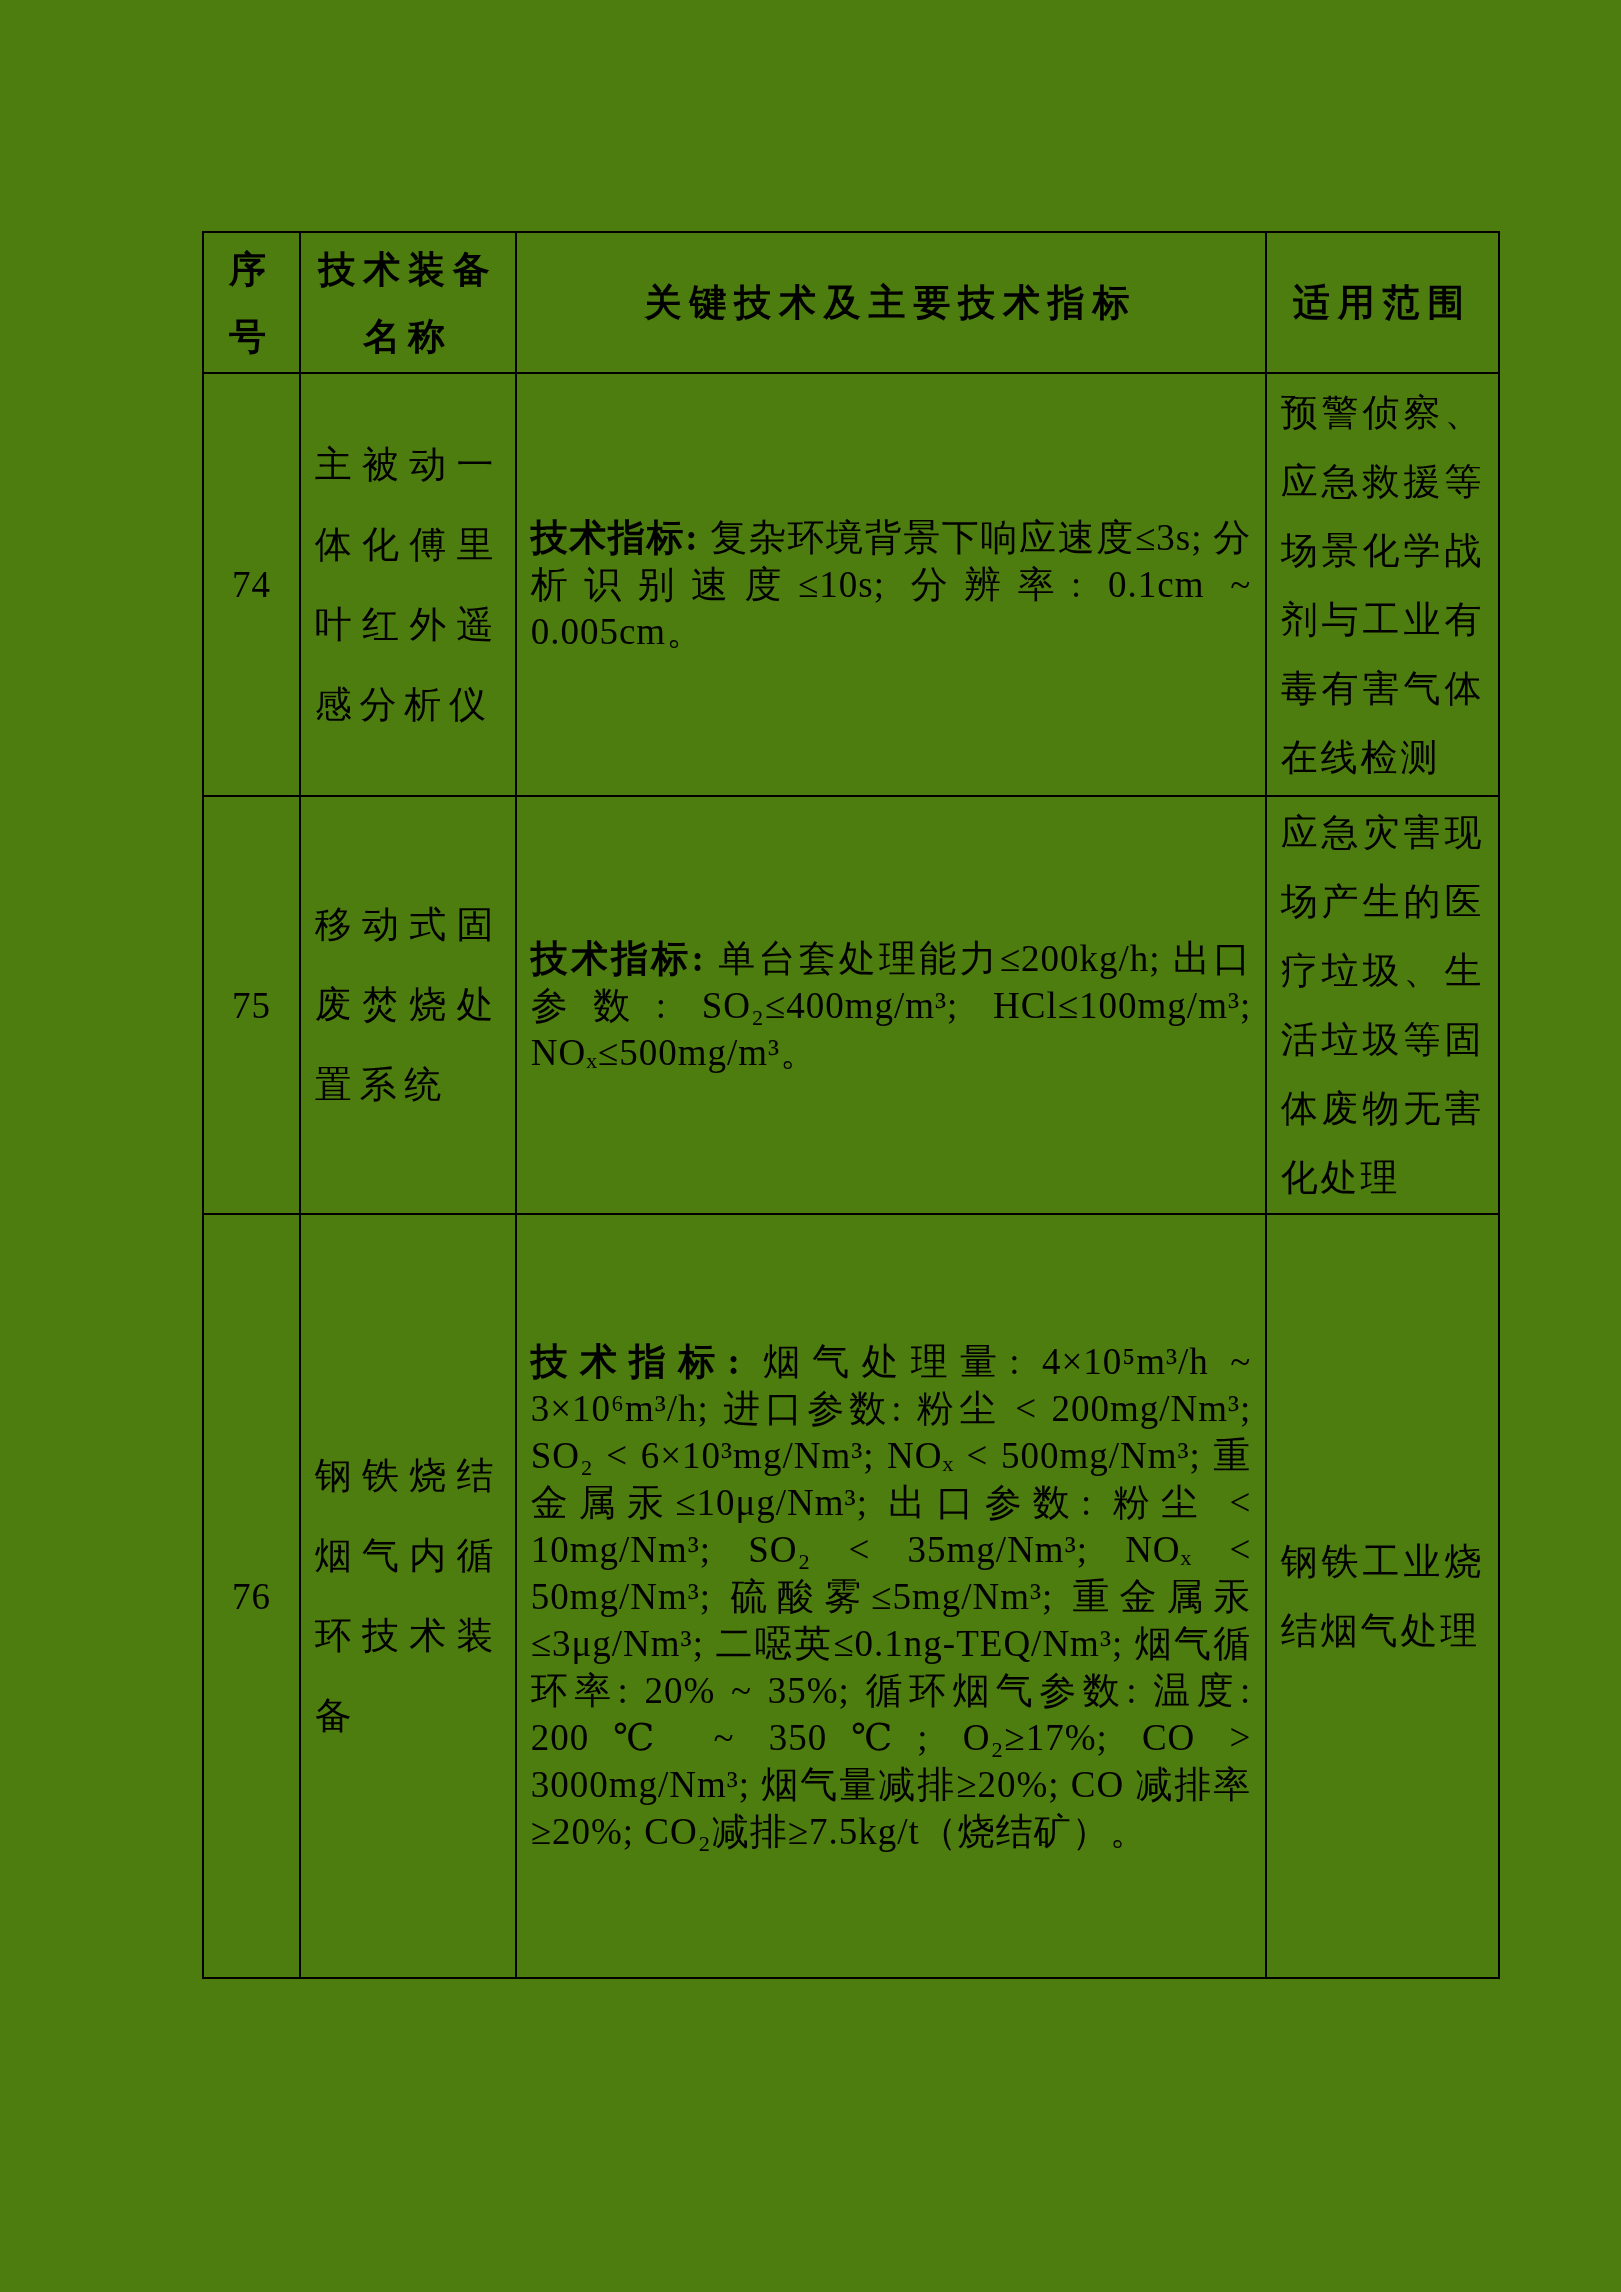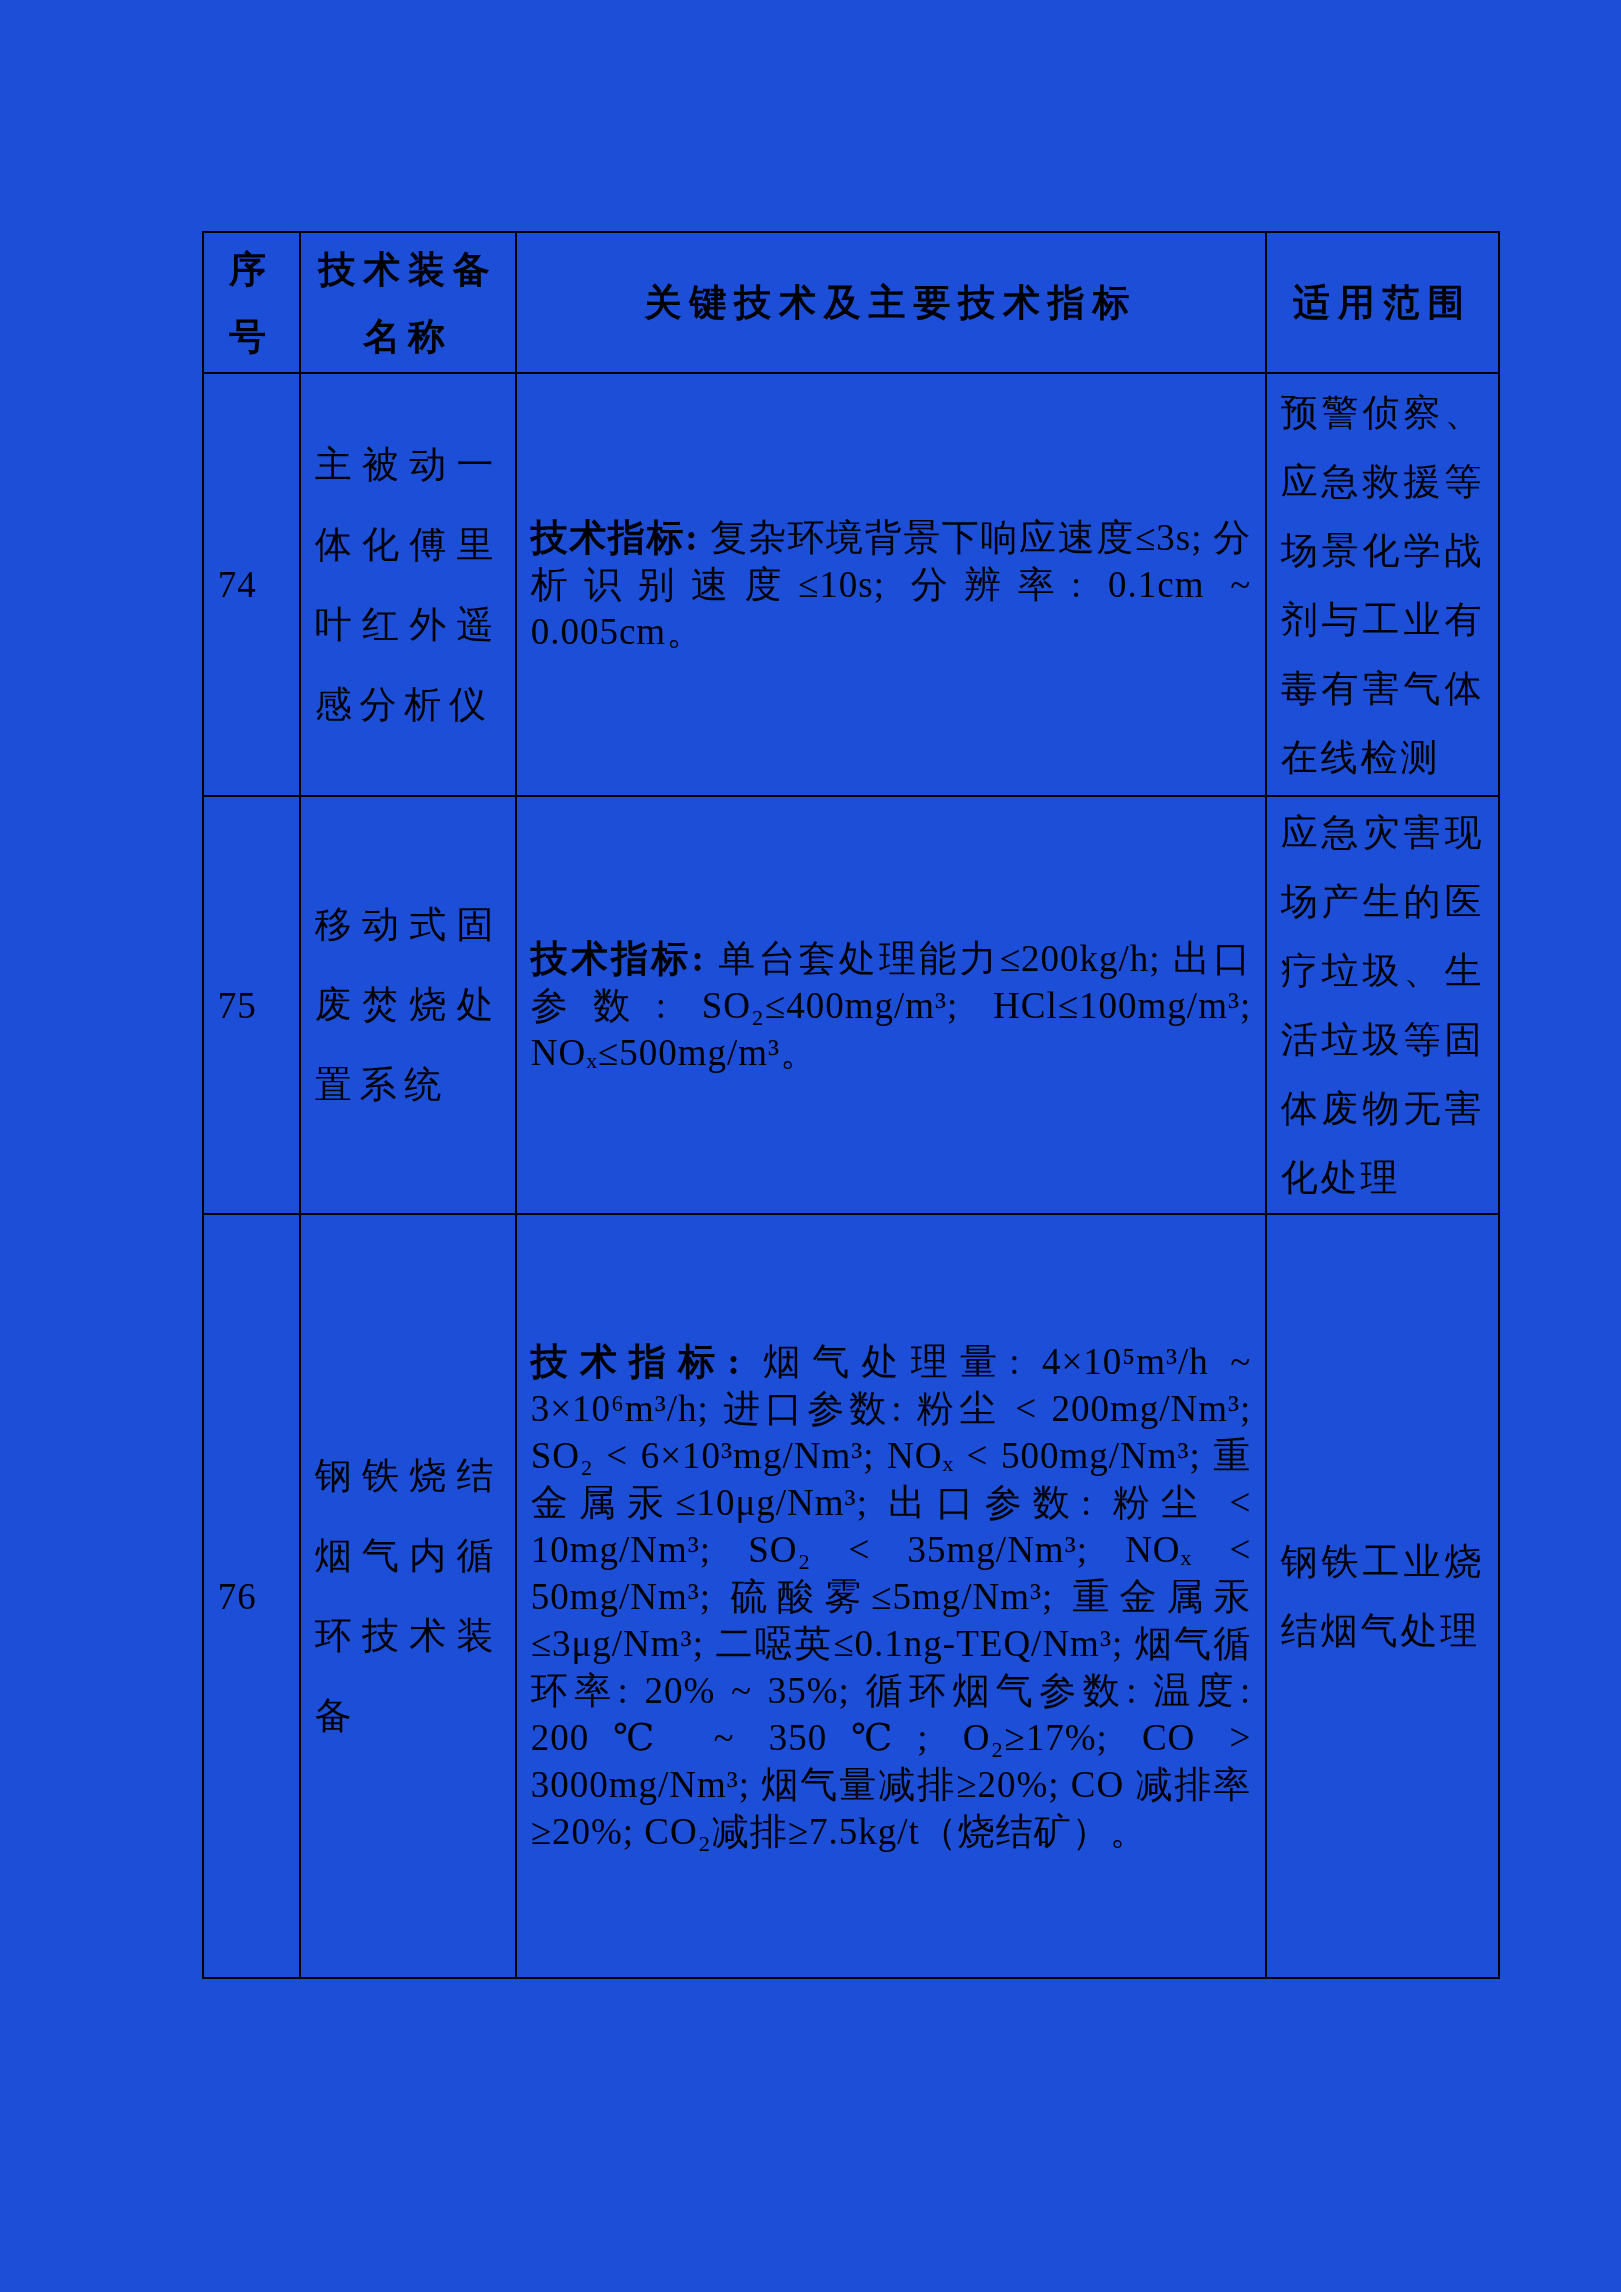--- a/index.html
+++ b/index.html
@@ -2,21 +2,21 @@
 <html><head>
 <meta charset="utf-8">
 <style>
   html, body { margin: 0; padding: 0; }
   body {
     width: 1621px; height: 2293px;
     background: #ffffff;
     font-family: "Liberation Serif", "DejaVu Serif", serif;
     color: #000000;
   }
-  .page { position: relative; width: 1621px; height: 2293px; background: #1d4ed8; }
+  .page { position: relative; width: 1621px; height: 2293px; background: #4d7c0f; }
 
   table.spec {
     position: absolute; left: 202px; top: 231px;
     width: 1296px;
     border-collapse: collapse;
     table-layout: fixed;
     border: 2.9px solid #000;
   }
   td, th {
     border: 2.5px solid #000;
@@ -40,21 +40,21 @@
   tr.row-76    { height: 764px; }
 
   th .h {
     font-weight: bold;
     font-size: 37px;
     line-height: 67px;
     letter-spacing: 7.8px;
     text-align: center;
   }
   td.idx {
-    text-align: left;
+    text-align: center;
     font-size: 37px;
     letter-spacing: 1px;
   }
   td.name .t {
     font-size: 37px;
     line-height: 80px;
     letter-spacing: 7.8px;
     text-align: justify;
   }
   td.ind .t {

